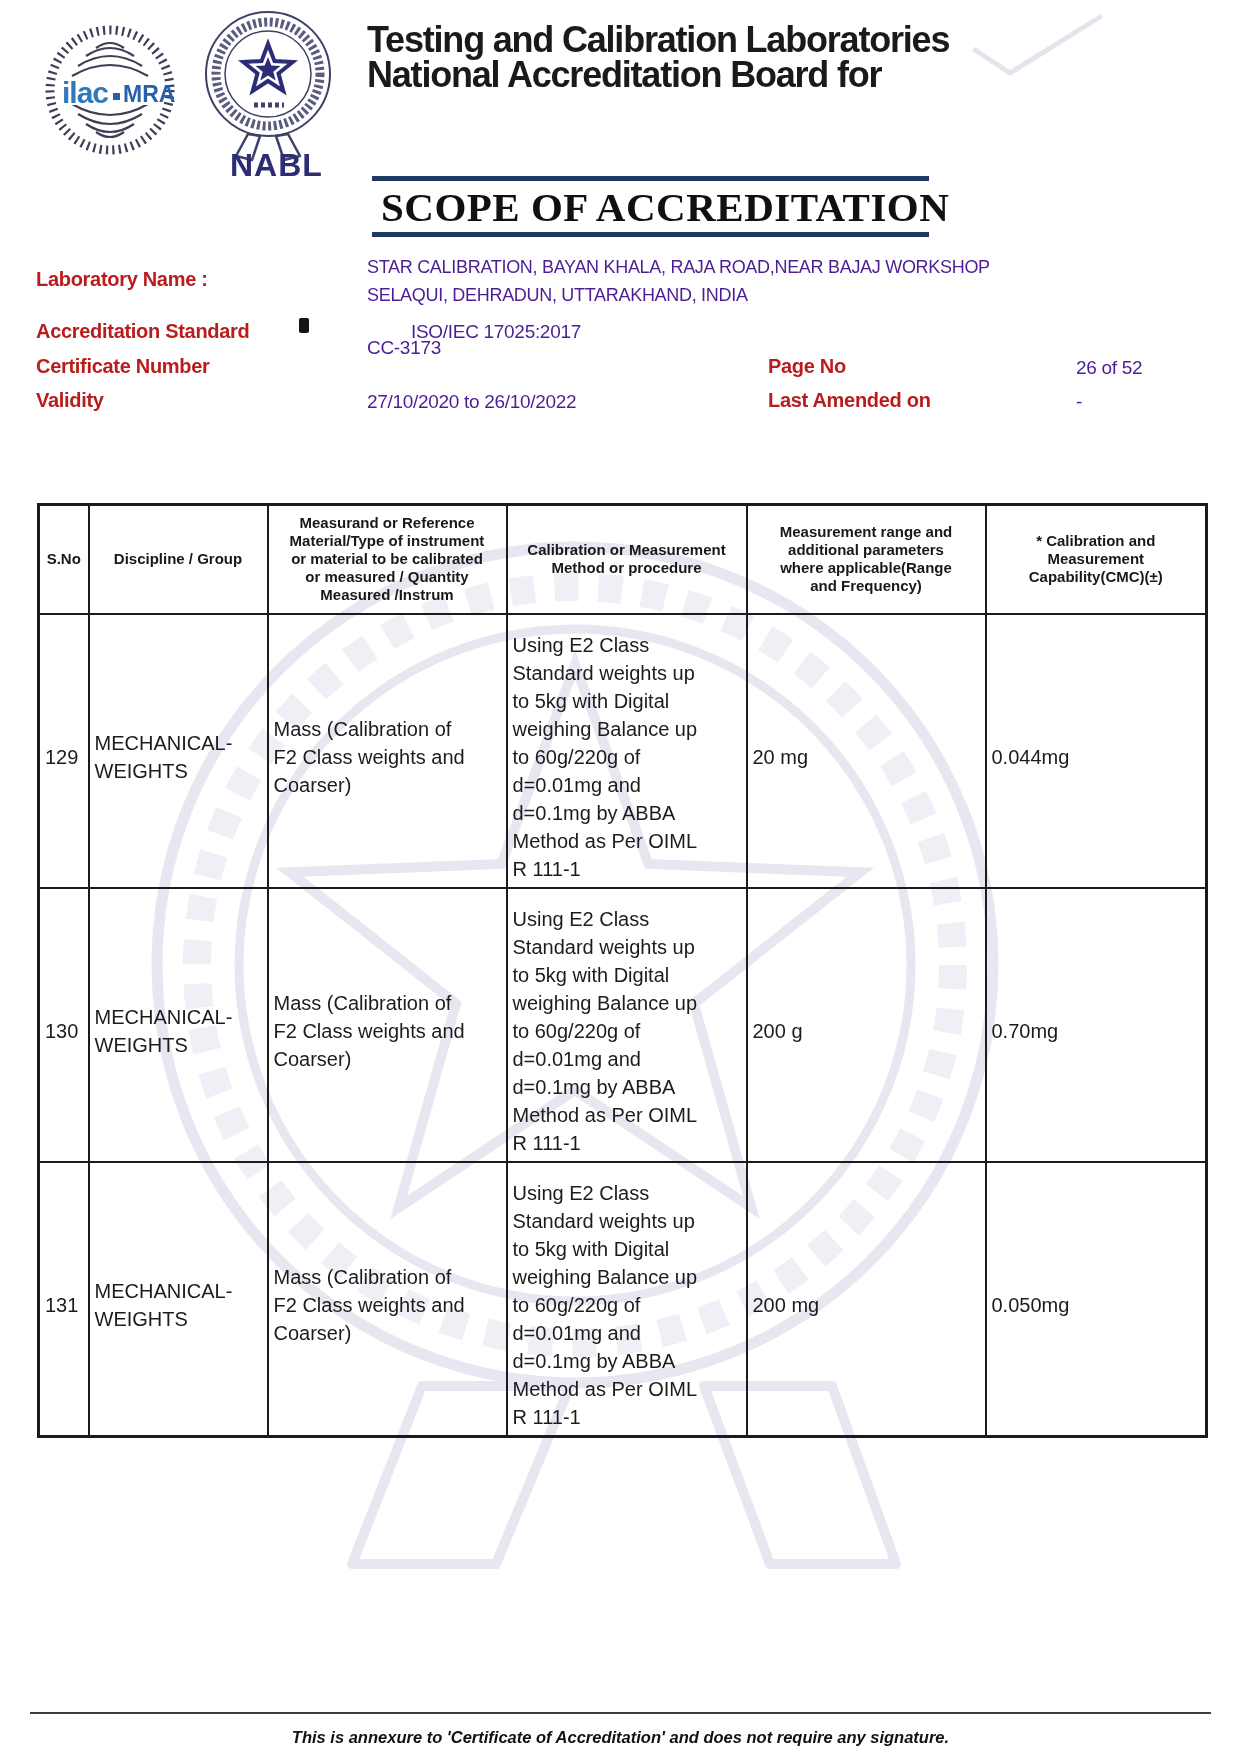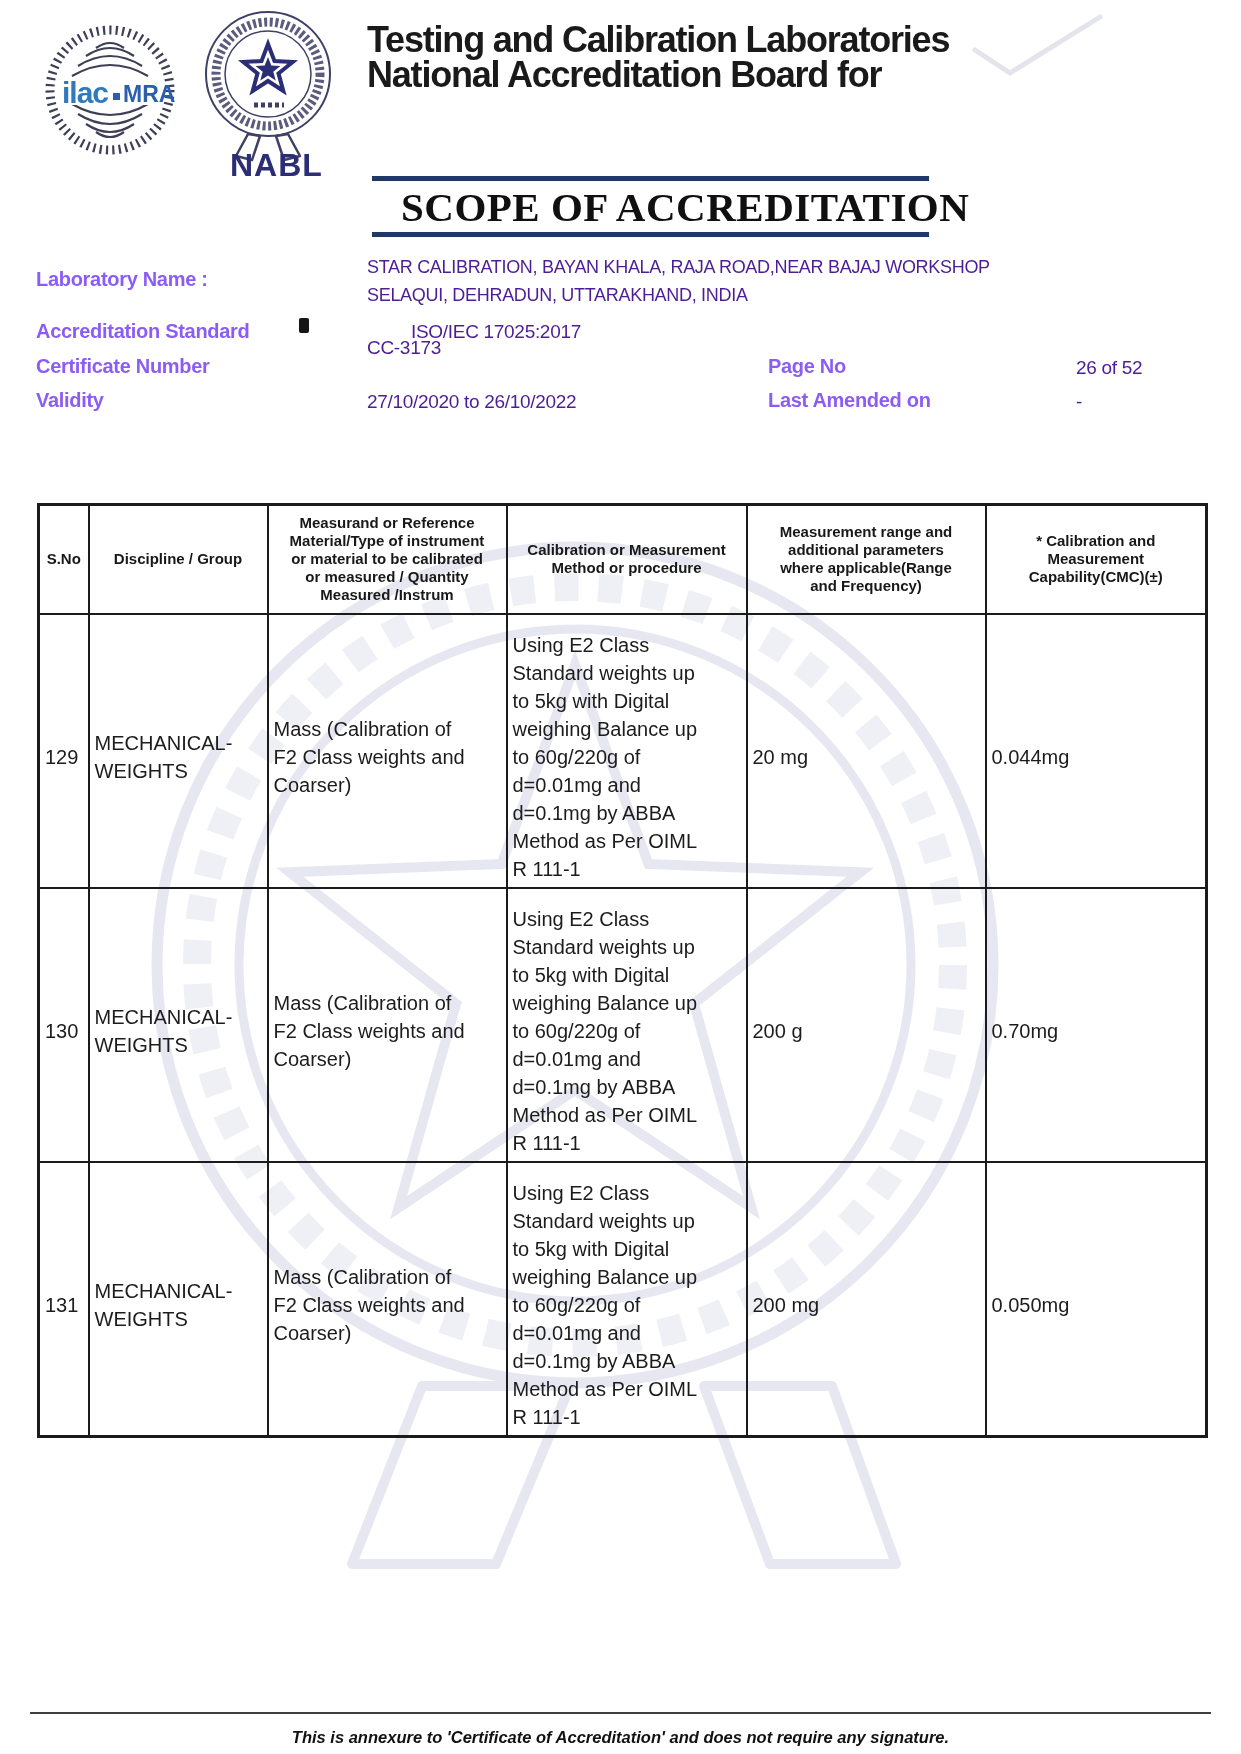--- a/index.html
+++ b/index.html
@@ -15,24 +15,24 @@
 
   
   .logo-ilac { position:absolute; left:44px; top:24px; }
   .logo-nabl { position:absolute; left:196px; top:6px; }
   .org-name { position:absolute; left:367px; top:22px; font-weight:bold; font-size:36px;
               line-height:35px; letter-spacing:-1.2px; color:#1a1a1a; }
   .rule { position:absolute; left:372px; width:557px; height:5px; background:#1f3864; }
   .rule-top { top:176px; }
   .rule-bottom { top:232px; }
   .scope-title { position:absolute; left:381px; top:184px; font-family:"Liberation Serif","DejaVu Serif",serif;
-                 font-weight:bold; font-size:41px; line-height:46px; letter-spacing:.5px; color:#101010;margin-left:20px; }
-
-  
-  .lbl { position:absolute; font-weight:bold; font-size:20px; letter-spacing:-.3px; color:#8b5cf6; }
+                 font-weight:bold; font-size:41px; line-height:46px; letter-spacing:.5px; color:#101010; }
+
+  
+  .lbl { position:absolute; font-weight:bold; font-size:20px; letter-spacing:-.3px; color:#b91c1c; }
   .val { position:absolute; font-size:19px; letter-spacing:-.3px; color:#4c1d95; white-space:pre-line; }
   .lbl-lab { left:36px; top:268px; }
   .val-lab { left:367px; top:253px; width:700px; line-height:28px; font-size:18px; }
   .lbl-std { left:36px; top:320px; }
   .val-std { left:367px; top:321px;margin-left:44px; }
   .lbl-cert { left:36px; top:355px; }
   .val-cert { left:367px; top:337px; }
   .lbl-page { left:768px; top:355px; }
   .val-page { left:1076px; top:357px; }
   .lbl-validity { left:36px; top:389px; }

